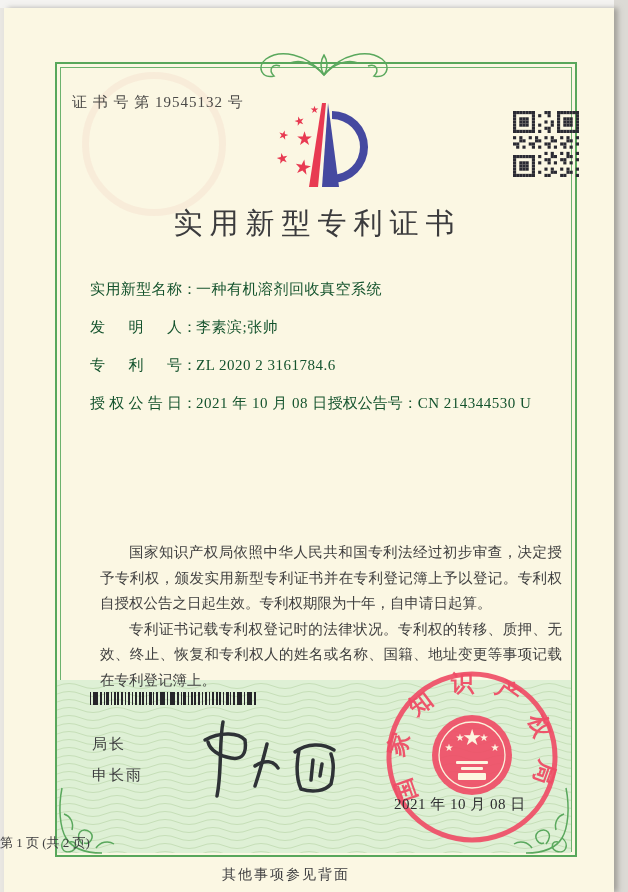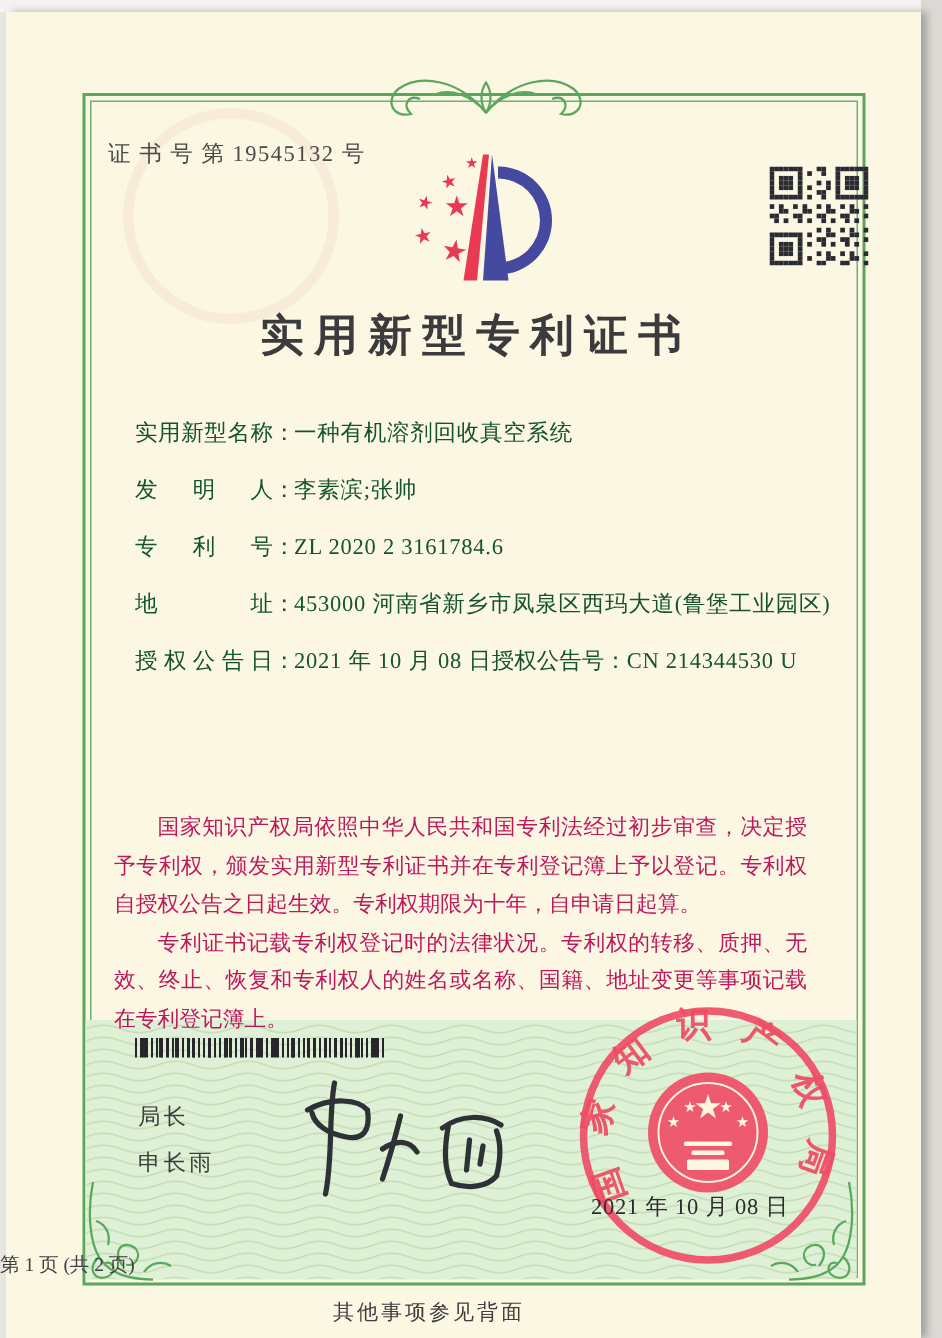--- a/index.html
+++ b/index.html
@@ -11,29 +11,29 @@
          box-shadow:4px 0 5px rgba(110,108,100,.5);}
   .frame{position:absolute;left:55px;top:62px;width:518px;height:791px;border:2px solid #58a75b;}
   .frame-inner{position:absolute;inset:3px;border:1px solid #6cb26e;}
   .watermark{position:absolute;left:82px;top:72px;width:130px;height:130px;border-radius:50%;
              border:7px solid rgba(224,150,140,.10);}
   .cert-no{position:absolute;left:72px;top:93px;font-size:15px;color:#4a4947;letter-spacing:1px;}
   .logo{position:absolute;left:272px;top:99px;width:108px;height:92px;}
   .logo .star{position:absolute;color:#e83a52;line-height:1;font-family:"DejaVu Sans",sans-serif;}
   .qr{position:absolute;left:513px;top:111px;width:66px;height:66px;}
   .title{position:absolute;left:0;top:204px;width:628px;text-align:center;font-size:29px;
-         font-weight:700;color:#3b3b3d;letter-spacing:7px;padding-left:7px;box-sizing:border-box;}
+         font-weight:400;color:#3b3b3d;letter-spacing:7px;padding-left:7px;box-sizing:border-box;}
   .fields{position:absolute;left:90px;top:276px;width:470px;color:#14532d;font-size:15px;}
   .frow{height:26px;line-height:26px;margin-bottom:12px;white-space:nowrap;}
   .flabel{display:inline-block;width:92px;text-align:justify;text-align-last:justify;vertical-align:top;}
   .fcolon{display:inline-block;width:14px;}
   .fvalue{letter-spacing:.5px;}
   .flabel2{display:inline-block;}
-  .paras{position:absolute;left:76px;top:540px;width:462px;font-size:14.5px;line-height:25.5px;
-         color:#be185d;text-align:justify;}
+  .paras{position:absolute;left:100px;top:540px;width:462px;font-size:14.5px;line-height:25.5px;
+         color:#404040;text-align:justify;}
   .paras p{margin:0;text-indent:2em;}
   .green-panel{position:absolute;left:57px;top:680px;width:514px;height:173px;background:#def0d5;overflow:hidden;}
   .barcode{position:absolute;left:90px;top:692px;width:166px;height:13px;
     background:
       repeating-linear-gradient(90deg,#26262a 0 1.5px,transparent 1.5px 3.5px),
       repeating-linear-gradient(90deg,transparent 0 5px,#26262a 5px 7px,transparent 7px 11px);}
   .director-title{position:absolute;left:92px;top:735px;font-size:15px;color:#3c3c3e;letter-spacing:2px;}
   .director-name{position:absolute;left:92px;top:766px;font-size:15px;color:#3c3c3e;letter-spacing:2px;}
   .signature{position:absolute;left:195px;top:716px;width:150px;height:86px;}
   .seal{position:absolute;left:383px;top:668px;width:178px;height:178px;}
@@ -321,23 +321,20 @@
     <div class="frow">
       <span class="flabel">实用新型名称</span><span class="fcolon">：</span><span class="fvalue">一种有机溶剂回收真空系统</span>
     </div>
     <div class="frow">
       <span class="flabel">发明人</span><span class="fcolon">：</span><span class="fvalue">李素滨;张帅</span>
     </div>
     <div class="frow">
       <span class="flabel">专利号</span><span class="fcolon">：</span><span class="fvalue">ZL 2020 2 3161784.6</span>
     </div>
     <div class="frow">
-      <span class="flabel">地址</span><span class="fcolon">：</span><span class="fvalue">453000 河南省新乡市凤泉区西玛大道(鲁堡工业园区)</span>
-    </div>
-    <div class="frow">
       <span class="flabel">授权公告日</span><span class="fcolon">：</span><span class="fvalue">2021 年 10 月 08 日</span><span class="flabel2"><span>授权公告号</span><span>：</span></span><span class="fvalue">CN 214344530 U</span>
     </div>
   </div>
 
   <div class="paras">
     <p>国家知识产权局依照中华人民共和国专利法经过初步审查，决定授予专利权，颁发实用新型专利证书并在专利登记簿上予以登记。专利权自授权公告之日起生效。专利权期限为十年，自申请日起算。</p>
     <p>专利证书记载专利权登记时的法律状况。专利权的转移、质押、无效、终止、恢复和专利权人的姓名或名称、国籍、地址变更等事项记载在专利登记簿上。</p>
   </div>
 
   <div class="barcode"></div>

